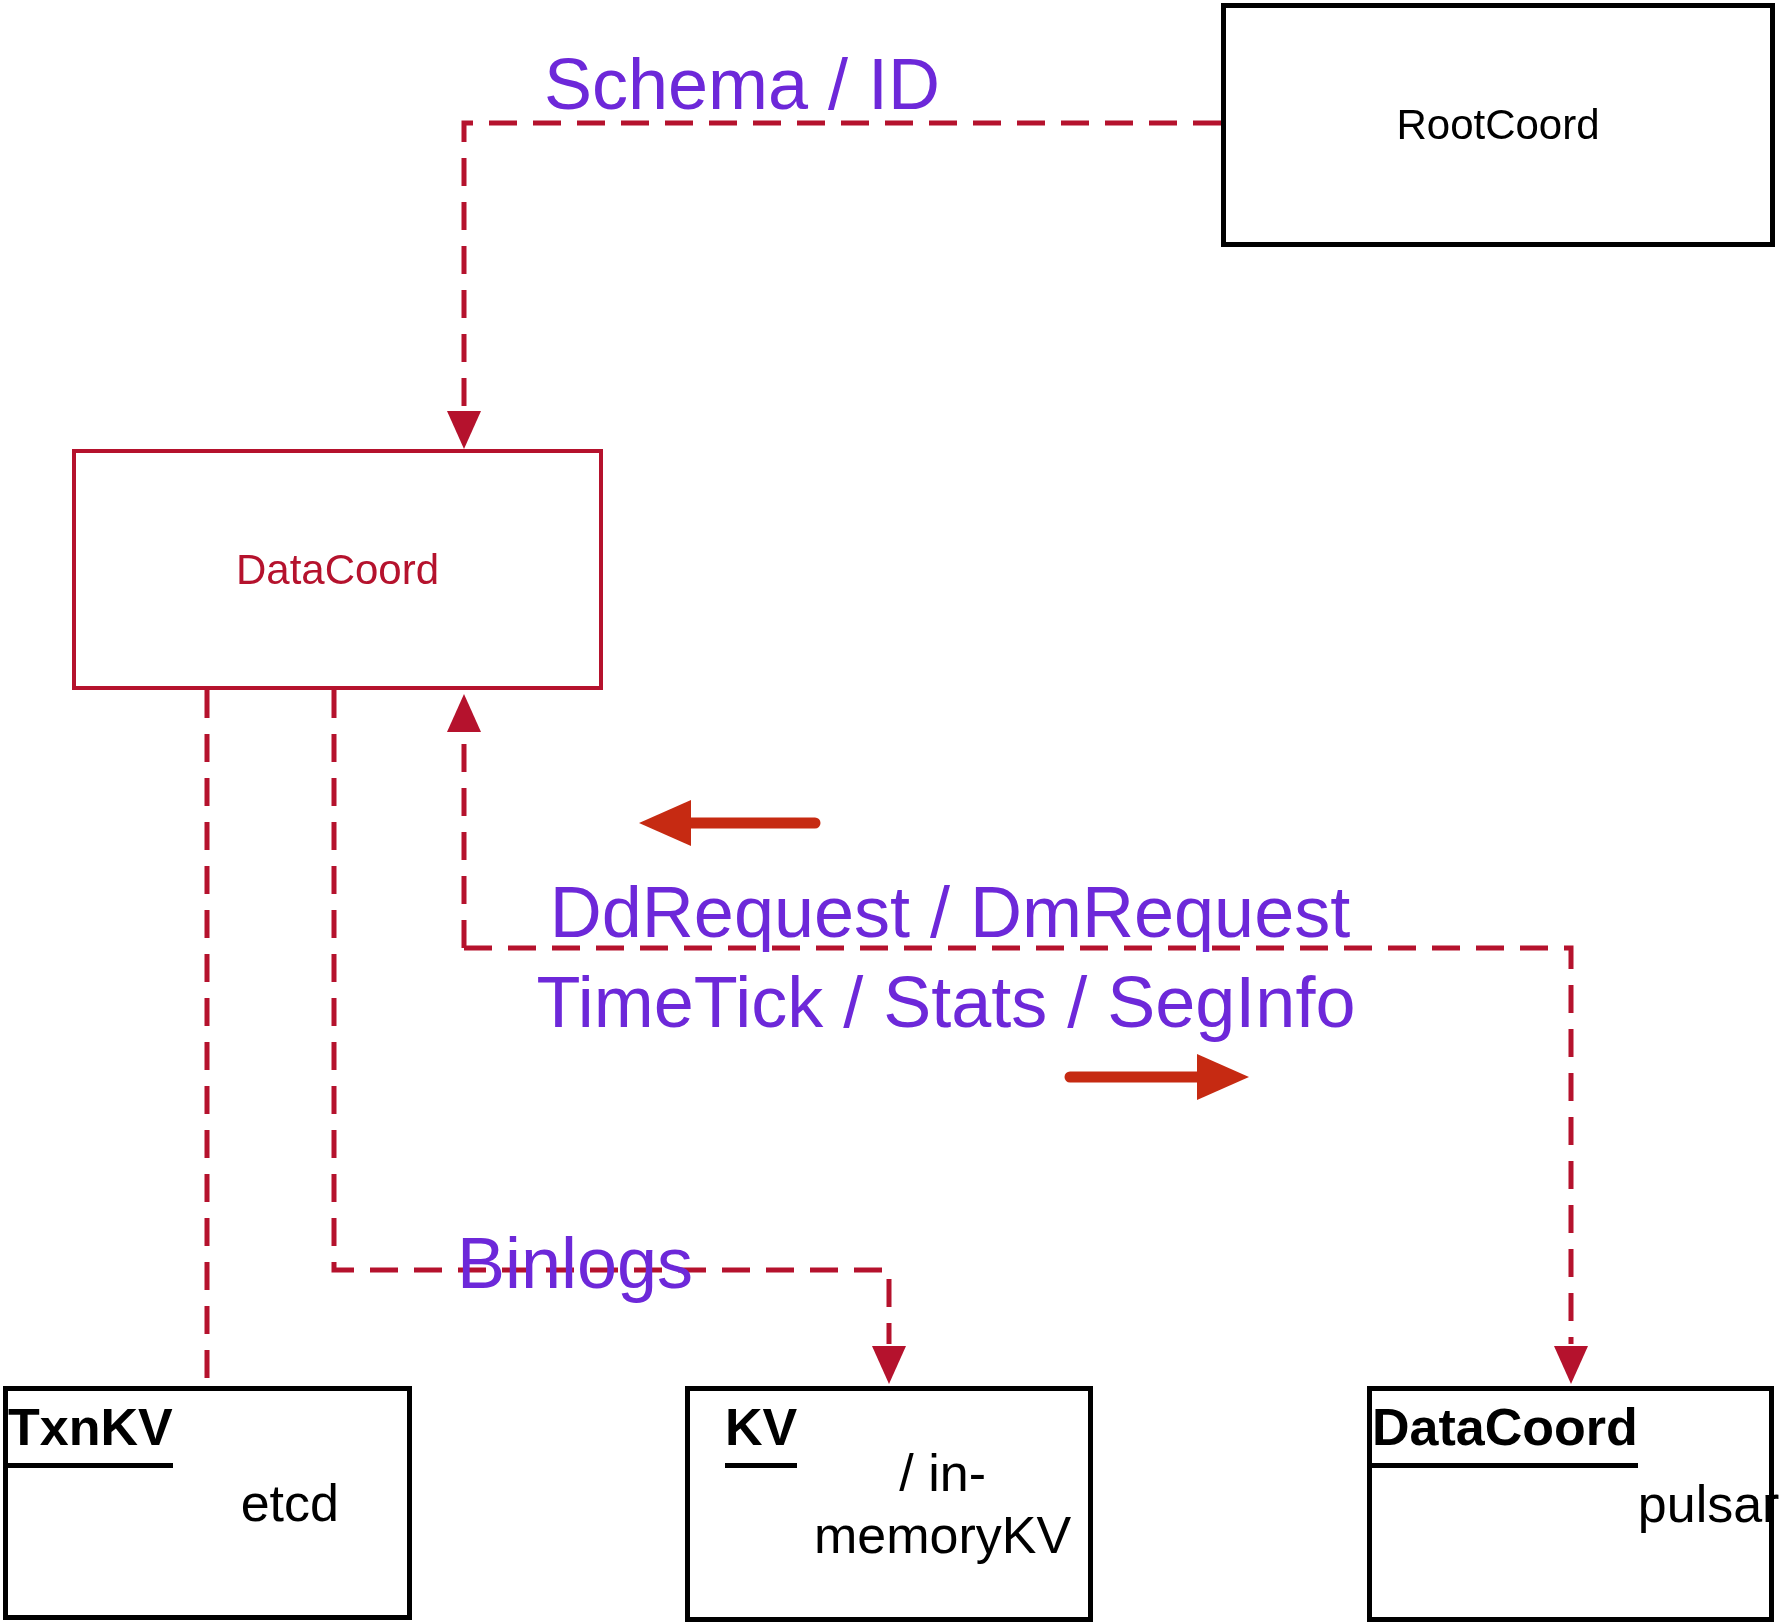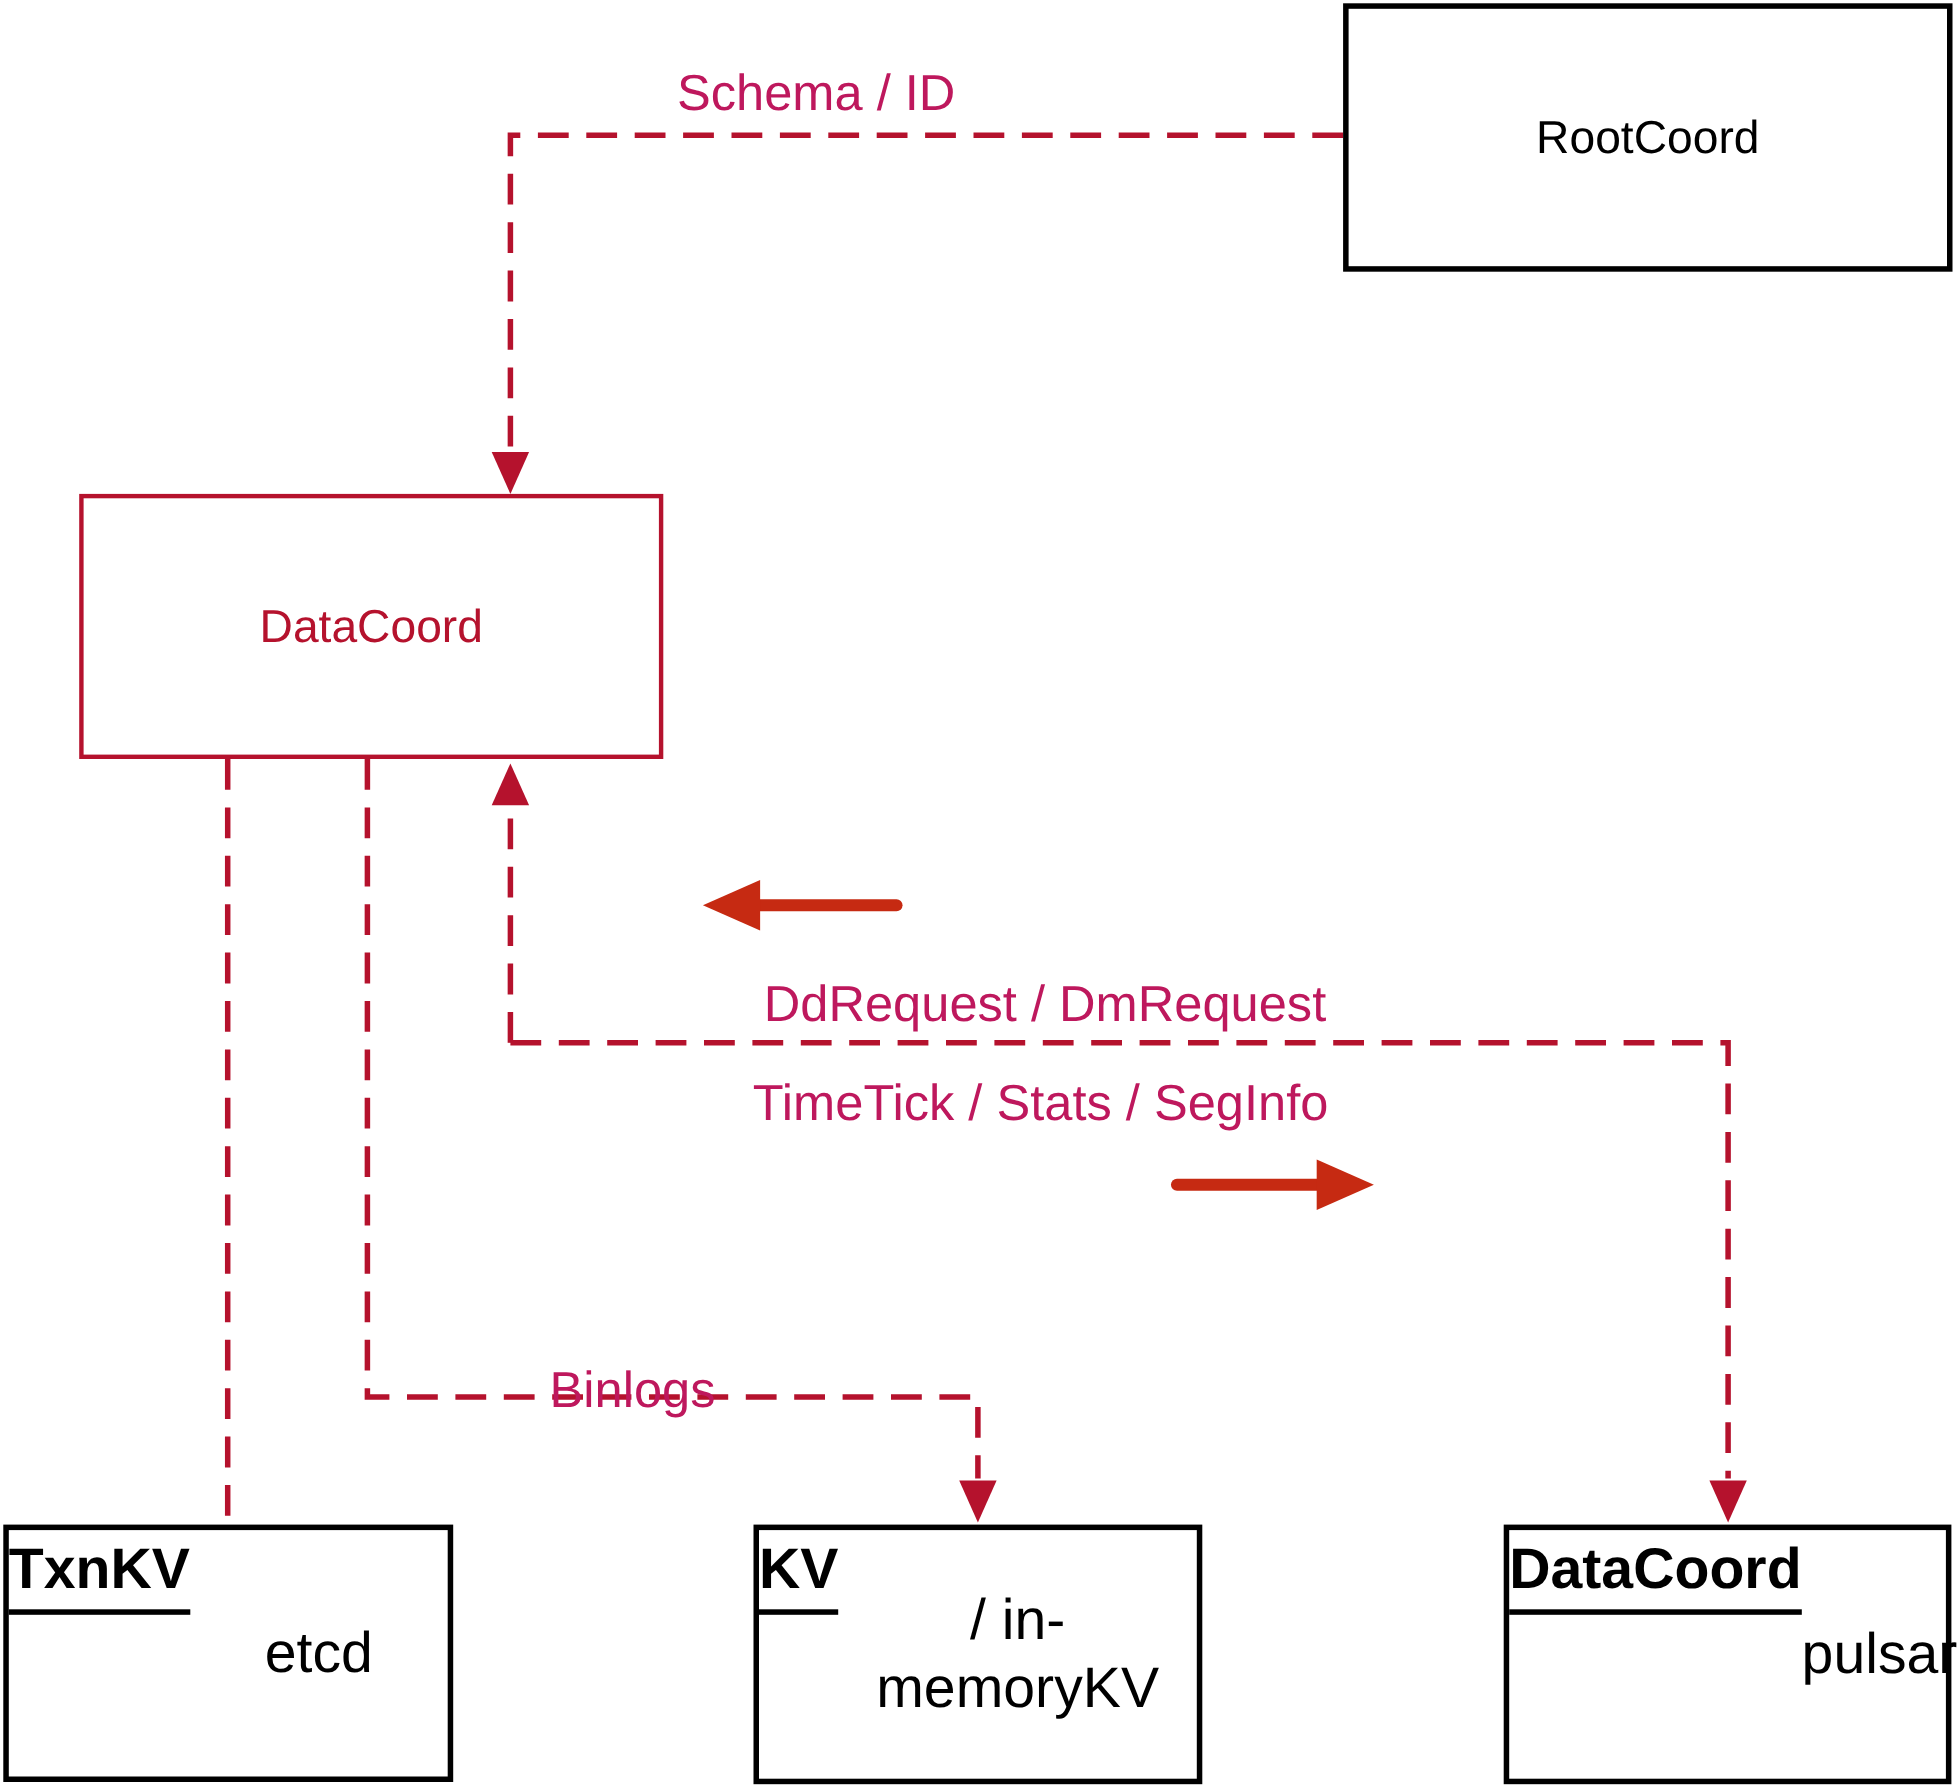--- a/index.html
+++ b/index.html
@@ -71,30 +71,30 @@
     flex-direction: column;
     align-items: center;
     justify-content: center;
     font-size: 52px;
     line-height: 62px;
     text-align: center;
   }
   .edge-label {
     position: absolute;
     transform: translateX(-50%);
-    font-size: 46px;
+    font-size: 72px;
     line-height: 68px;
-    color: #be185d;
+    color: #6d28d9;
     white-space: nowrap;
   }
   
   #rootcoord  { left: 1221px; top: 3px;    width: 554px; height: 244px; }
   #datacoord  { left: 72px;   top: 449px;  width: 531px; height: 241px; }
   #txnkv      { left: 3px;    top: 1386px; width: 409px; height: 234px; }
-  #kv         { left: 685px;  top: 1386px; width: 408px; height: 236px; }
+  #kv         { left: 685px;  top: 1386px; width: 408px; height: 236px; padding-left: 35px; }
   #msgstream  { left: 1367px; top: 1386px; width: 407px; height: 236px; }
   #label-schema   { left: 742px;  top: 50px;  }
   #label-dd       { left: 950px;  top: 866px; margin-top: 12px; }
   #label-timetick { left: 946px;  top: 968px; }
   #label-binlogs  { left: 575px;  top: 1229px;}
 </style>
 </head>
 <body>
 
 <div class="canvas">

